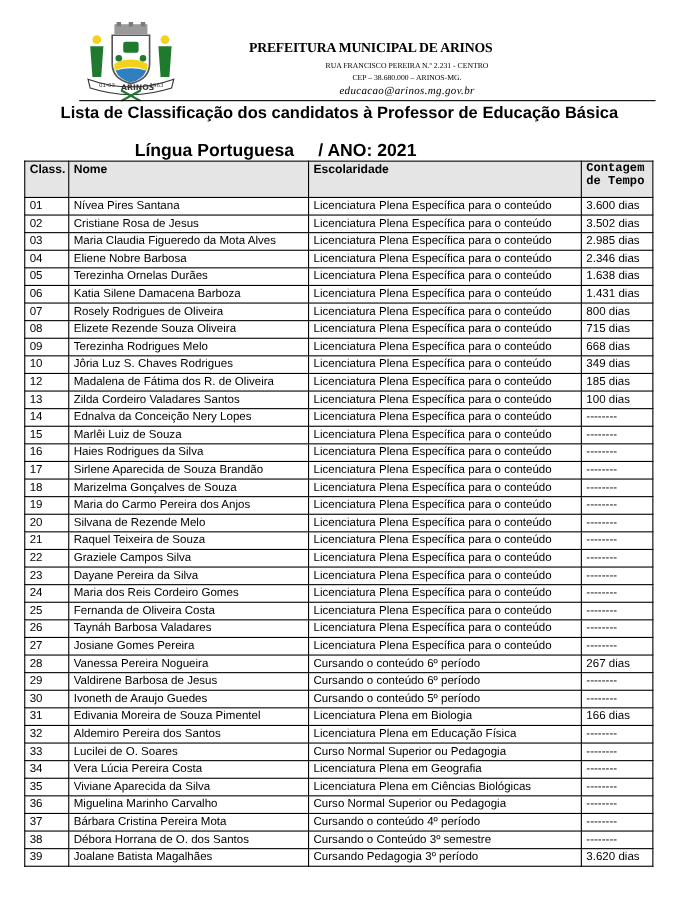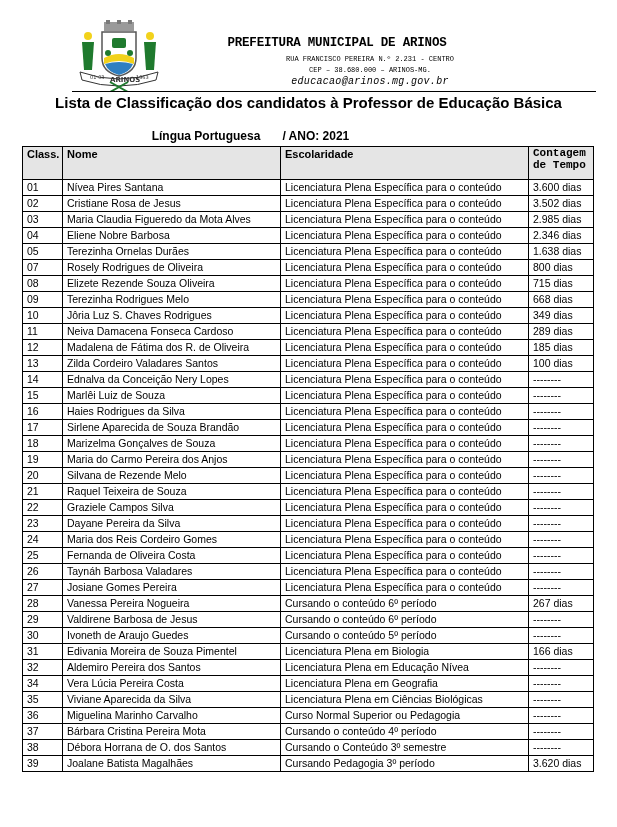--- a/index.html
+++ b/index.html
@@ -1,25 +1,25 @@
 <!DOCTYPE html>
 <html><head>
 <meta charset="utf-8">
 <style>
   html, body { margin: 0; padding: 0; background: #ffffff; }
   body { width: 617px; height: 827px; position: relative; overflow: hidden; font-family: "Liberation Sans", sans-serif; color: #000; }
   .logo { position: absolute; left: 76px; top: 20px; width: 86px; height: 72px; text-align: center; }
-  .hdr { position: absolute; left: 180px; top: 36px; width: 300px; text-align: center; font-family: Liberation Mono, monospace; }
+  .hdr { position: absolute; left: 180px; top: 36px; width: 300px; text-align: center; font-family: Liberation Serif, serif; }
   .hdr .org { font-weight: bold; font-size: 12.5px; letter-spacing: -0.2px; margin-left: 14px; }
   .hdr .addr { font-size: 7px; margin-top: 4px; margin-left: 80px; line-height: 10px; }
   .hdr .cep { font-size: 7px; margin-left: 80px; line-height: 10px; margin-top: 1px; }
   .hdr .mail { font-size: 10px; font-style: italic; margin-left: 80px; margin-top: 1px; letter-spacing: 0.3px; }
   .rule { position: absolute; left: 72px; top: 91px; width: 524px; height: 0; border-top: 1px solid #000; }
   .title { position: absolute; left: 0; width: 617px; top: 94px; text-align: center; font-weight: bold; font-size: 15px; }
-  .subtitle { position: absolute; left: 0; width: 491px; top: 129px; text-align: center; font-weight: bold; font-size: 12px; padding-left: 10px; box-sizing: border-box; }
+  .subtitle { position: absolute; left: 0; width: 491px; top: 129px; text-align: center; font-weight: bold; font-size: 16px; padding-left: 10px; box-sizing: border-box; }
   .subtitle .sep { display: inline-block; width: 22px; }
   table { position: absolute; left: 22px; top: 146px; border-collapse: collapse; table-layout: fixed; width: 571px; font-size: 10.5px; }
   th, td { border: 1px solid #000; padding: 0 0 0 4px; text-align: left; vertical-align: top; white-space: nowrap; overflow: hidden; }
   th { background: #e5e5e5; font-weight: bold; height: 31px; font-size: 11px; padding-top: 1px; }
   th.ct { font-family: Liberation Mono, monospace; font-size: 11px; line-height: 12px; padding-top: 0; }
   td { height: 15px; line-height: 15px; }
   col.c1 { width: 40px; } col.c2 { width: 218px; } col.c3 { width: 248px; } col.c4 { width: 65px; }
 </style>
 </head>
 <body>
@@ -108,20 +108,26 @@
         <td>Licenciatura Plena Específica para o conteúdo</td>
         <td>2.346 dias</td>
       </tr>
       <tr>
         <td>05</td>
         <td>Terezinha Ornelas Durães</td>
         <td>Licenciatura Plena Específica para o conteúdo</td>
         <td>1.638 dias</td>
       </tr>
       <tr>
+        <td>06</td>
+        <td>Katia Silene Damacena Barboza</td>
+        <td>Licenciatura Plena Específica para o conteúdo</td>
+        <td>1.431 dias</td>
+      </tr>
+      <tr>
         <td>07</td>
         <td>Rosely Rodrigues de Oliveira</td>
         <td>Licenciatura Plena Específica para o conteúdo</td>
         <td>800 dias</td>
       </tr>
       <tr>
         <td>08</td>
         <td>Elizete Rezende Souza Oliveira</td>
         <td>Licenciatura Plena Específica para o conteúdo</td>
         <td>715 dias</td>
@@ -130,26 +136,20 @@
         <td>09</td>
         <td>Terezinha Rodrigues Melo</td>
         <td>Licenciatura Plena Específica para o conteúdo</td>
         <td>668 dias</td>
       </tr>
       <tr>
         <td>10</td>
         <td>Jôria Luz S. Chaves Rodrigues</td>
         <td>Licenciatura Plena Específica para o conteúdo</td>
         <td>349 dias</td>
-      </tr>
-      <tr>
-        <td>11</td>
-        <td>Neiva Damacena Fonseca Cardoso</td>
-        <td>Licenciatura Plena Específica para o conteúdo</td>
-        <td>289 dias</td>
       </tr>
       <tr>
         <td>12</td>
         <td>Madalena de Fátima dos R. de Oliveira</td>
         <td>Licenciatura Plena Específica para o conteúdo</td>
         <td>185 dias</td>
       </tr>
       <tr>
         <td>13</td>
         <td>Zilda Cordeiro Valadares Santos</td>
@@ -260,21 +260,27 @@
       </tr>
       <tr>
         <td>31</td>
         <td>Edivania Moreira de Souza Pimentel</td>
         <td>Licenciatura Plena em Biologia</td>
         <td>166 dias</td>
       </tr>
       <tr>
         <td>32</td>
         <td>Aldemiro Pereira dos Santos</td>
-        <td>Licenciatura Plena em Educação Nívea</td>
+        <td>Licenciatura Plena em Educação Física</td>
+        <td>--------</td>
+      </tr>
+      <tr>
+        <td>33</td>
+        <td>Lucilei de O. Soares</td>
+        <td>Curso Normal Superior ou Pedagogia</td>
         <td>--------</td>
       </tr>
       <tr>
         <td>34</td>
         <td>Vera Lúcia Pereira Costa</td>
         <td>Licenciatura Plena em Geografia</td>
         <td>--------</td>
       </tr>
       <tr>
         <td>35</td>

